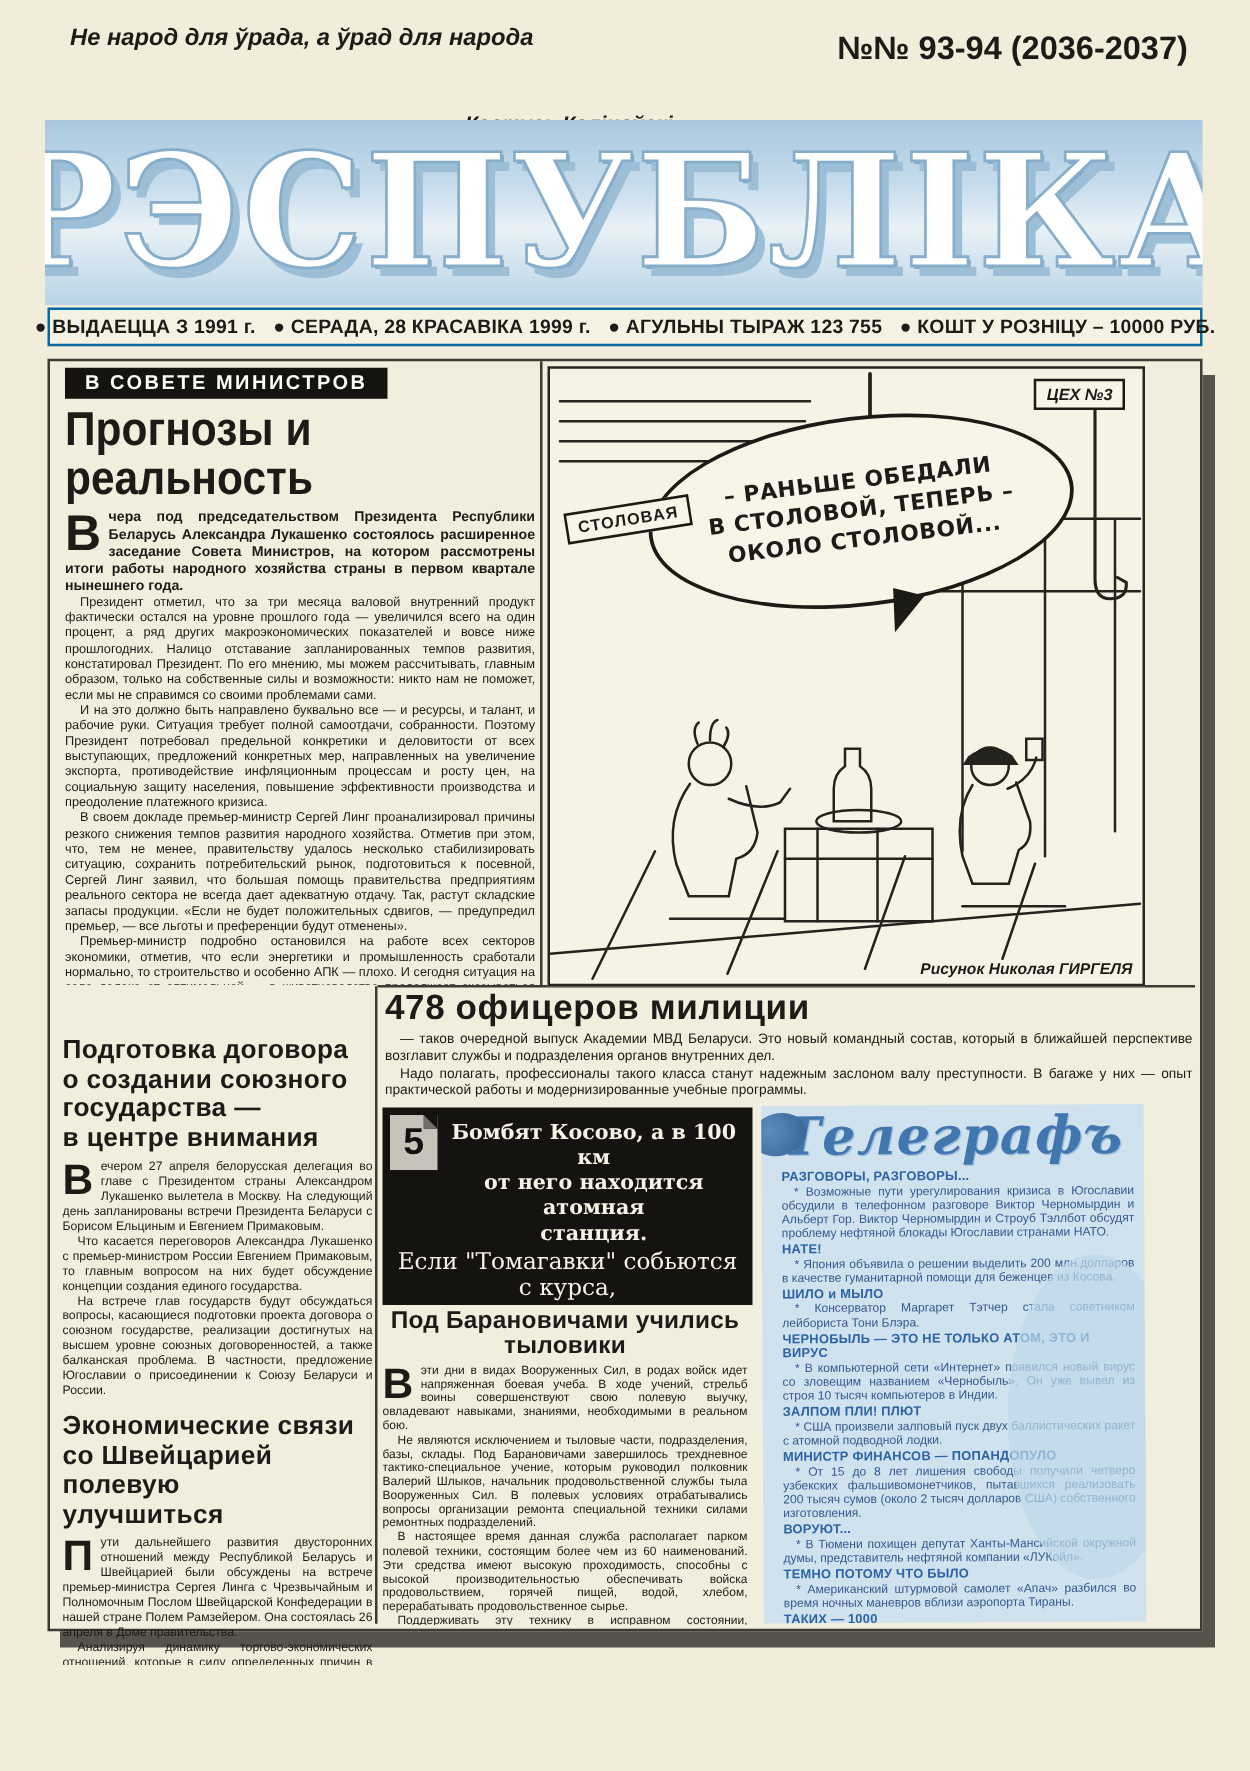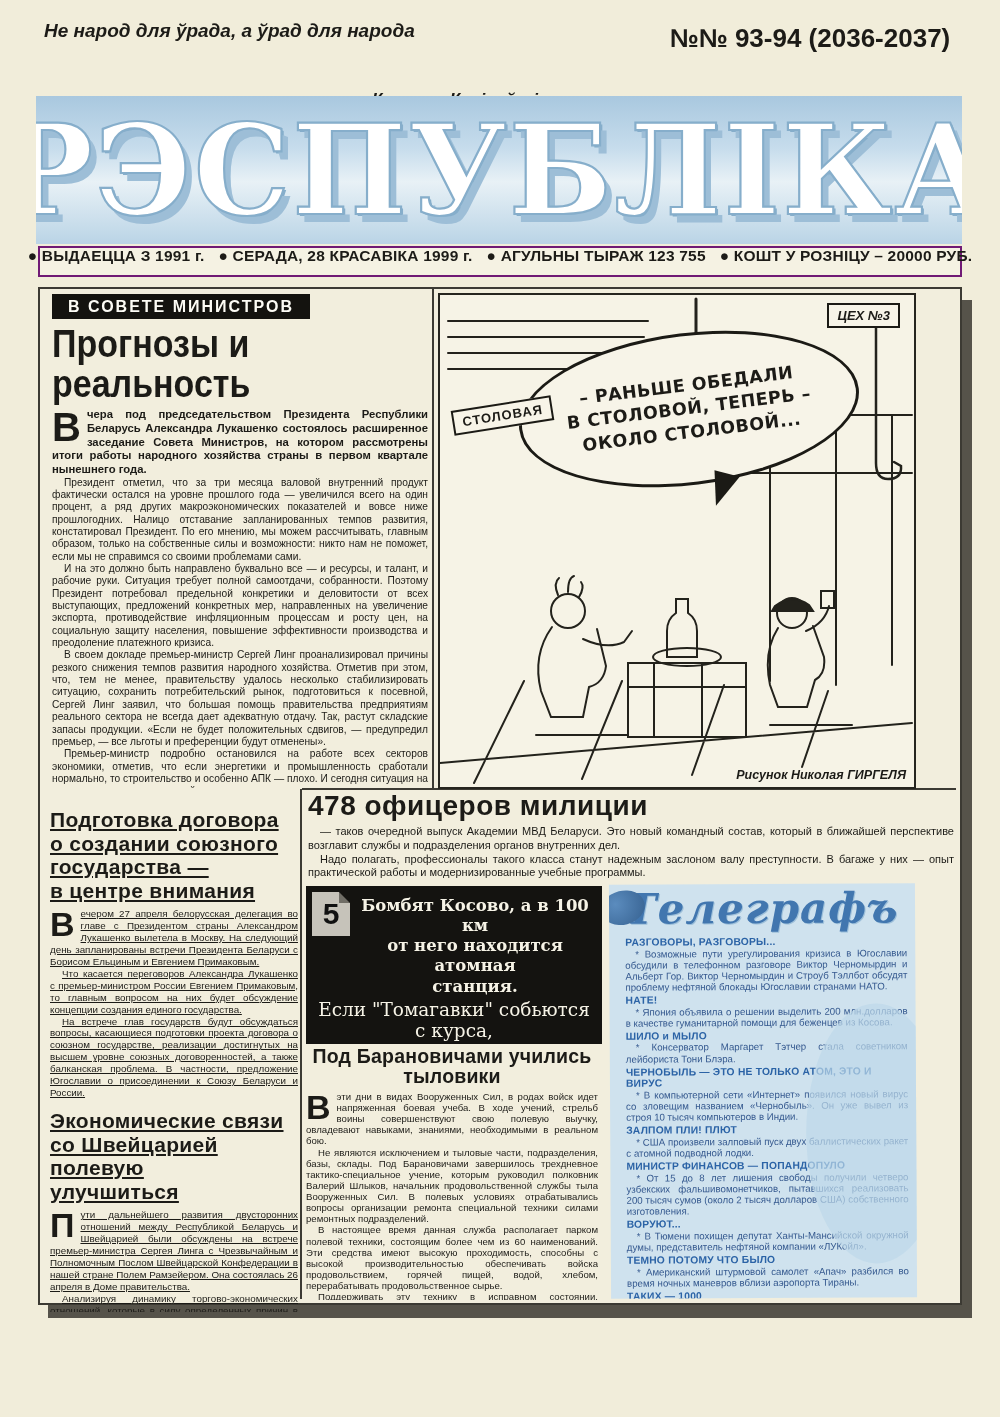--- a/index.html
+++ b/index.html
@@ -3,40 +3,40 @@
 <meta charset="utf-8">
 <style>
   html,body{margin:0;padding:0}
   body{
     width:1000px;height:1417px;position:relative;overflow:hidden;
     background:#f1edda;
     font-family:"Liberation Sans",sans-serif;color:#1c1b17;
   }
   .abs{position:absolute}
   
-  .motto{left:44px;top:20px;font:italic bold 19px/1.2 "Liberation Sans",sans-serif;}
+  .motto{left:56px;top:20px;font:italic bold 19px/1.2 "Liberation Sans",sans-serif;}
   .motto-author{left:372px;top:50px;font:italic bold 17px/1.2 "Liberation Sans",sans-serif;margin-top:40px;}
   .issue-no{left:660px;top:24px;width:300px;text-align:center;font:bold 26px/1.1 "Liberation Sans",sans-serif;}
   
   .masthead{
     left:36px;top:84px;width:926px;height:148px;
     background:linear-gradient(180deg,#a9c8df 0%,#c6dcec 35%,#e8f1f6 58%,#bad4e6 100%);
     display:flex;align-items:center;justify-content:center;overflow:hidden;margin-top:12px;
   }
   .masthead-title{
     font-family:"DejaVu Serif",serif;font-weight:bold;font-size:112px;line-height:1;
     color:#ffffff;letter-spacing:2px;transform:scaleX(1.08) scaleY(1.12);
     -webkit-text-stroke:2px #86aecb;
     text-shadow:6px 7px 0 #9dbed7, 2px 2px 0 #86aecb;
     white-space:nowrap;
   }
   
   .datebar{
-    left:38px;top:246px;width:920px;height:27px;border:2px solid #701a75;background:#f5f2e3;
-    display:flex;justify-content:center;gap:14px;
+    left:38px;top:246px;width:920px;height:27px;border:2px solid #0369a1;background:#f5f2e3;
+    display:flex;align-items:center;justify-content:center;gap:14px;
     font:bold 15.5px/1 "Liberation Sans",sans-serif;letter-spacing:.2px;white-space:nowrap;
   }
   
   .main-box{
     left:38px;top:287px;width:920px;height:1014px;
     border:2px solid #3c3a33;background:#f2eedd;
     box-shadow:10px 13px 0 #56534a;
   }
   .vrule-a{left:432px;top:289px;width:2px;height:500px;background:#3c3a33;}
   .vrule-b{left:300px;top:789px;width:2px;height:510px;background:#3c3a33;}
@@ -48,21 +48,21 @@
   .headline-2{font:bold 21px/1.12 "Liberation Sans",sans-serif;white-space:pre-line;letter-spacing:.3px;}
   .headline-3{font:bold 28px/1 "Liberation Sans",sans-serif;letter-spacing:.5px;}
   .headline-4{font:bold 19.5px/1.05 "Liberation Sans",sans-serif;letter-spacing:.2px;text-align:center;}
   .body-txt p{margin:0;text-indent:12px;text-align:justify;}
   .lead-bold{font-weight:bold;}
   .dropcap{float:left;font:bold 40px/0.82 "Liberation Sans",sans-serif;margin:3px 6px 0 0;}
   .dropcap.small{font-size:34px;}
   
   .col-tl{left:52px;top:294px;width:376px;height:494px;font-size:10.2px;line-height:1.21;overflow:hidden;}
   .col-tl .body-txt{margin-top:4px;}
-  .col-bl{left:50px;top:808px;width:248px;height:504px;font-size:9.8px;line-height:1.22;overflow:hidden;text-decoration:underline;}
+  .col-bl{left:50px;top:828px;width:248px;height:504px;font-size:9.8px;line-height:1.22;overflow:hidden;}
   .sec-478{left:308px;top:792px;width:646px;height:92px;font-size:11px;line-height:1.25;overflow:hidden;}
   .col-mid{left:306px;top:1046px;width:292px;height:254px;font-size:9.6px;line-height:1.16;overflow:hidden;}
   
   .cartoon{left:438px;top:293px;width:474px;height:492px;border:2px solid #26251f;background:#f6f3e6;overflow:hidden;}
   .bubble{
     position:absolute;left:78px;top:38px;width:336px;height:146px;border:3px solid #1b1a15;border-radius:50%;
     background:#f7f4e8;transform:rotate(-7deg);
     display:flex;align-items:center;justify-content:center;text-align:center;
     font:600 17.5px/1.35 "DejaVu Sans",sans-serif;white-space:pre-line;letter-spacing:.5px;
   }
@@ -102,21 +102,21 @@
 <div class="abs issue-no">№№ 93-94 (2036-2037)</div>
 
 <div class="abs masthead">
   <div class="masthead-title">РЭСПУБЛІКА</div>
 </div>
 
 <div class="abs datebar">
   <span>● ВЫДАЕЦЦА  З 1991 г.</span>
   <span>● СЕРАДА, 28 КРАСАВІКА  1999 г.</span>
   <span>● АГУЛЬНЫ ТЫРАЖ 123 755</span>
-  <span>● КОШТ У РОЗНІЦУ – 20000 РУБ.</span>
+  <span>● КОШТ У РОЗНІЦУ – 10000 РУБ.</span>
 </div>
 
 <div class="abs main-box"></div>
 <div class="abs vrule-a"></div>
 <div class="abs vrule-b"></div>
 <div class="abs hrule-a"></div>
 
 <div class="abs col-tl">
   <div><span class="kicker">В СОВЕТЕ МИНИСТРОВ</span></div>
   <div class="headline-1" style="margin-top:6px">Прогнозы и реальность</div>

